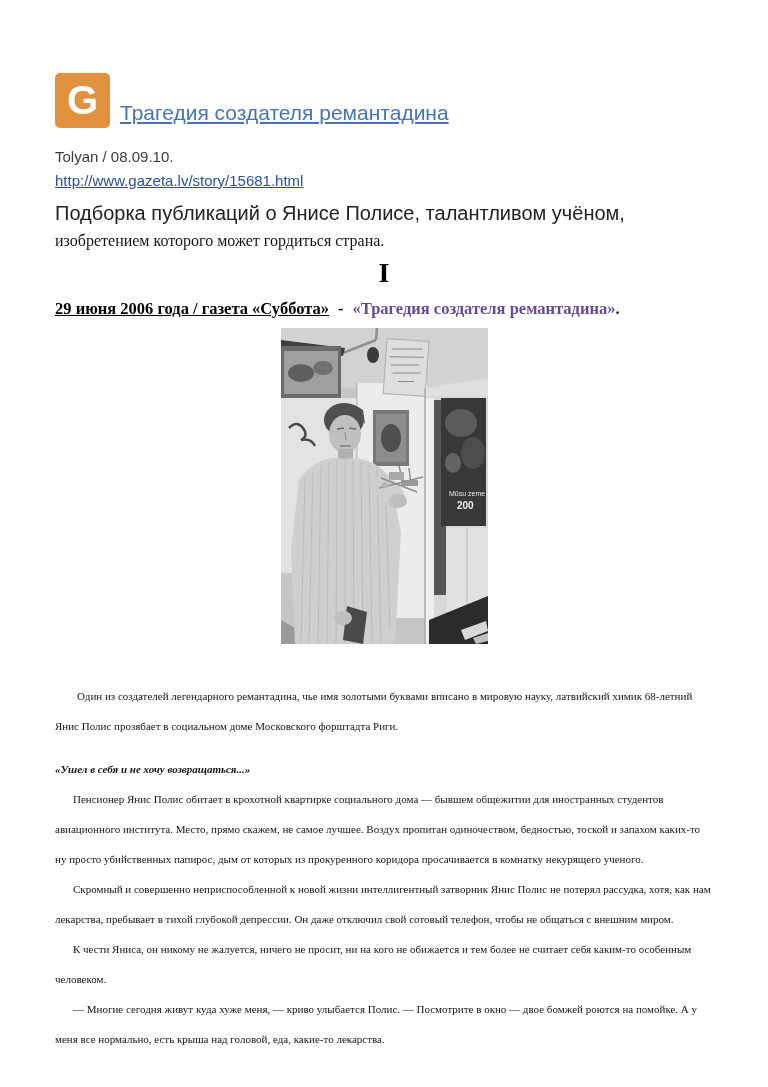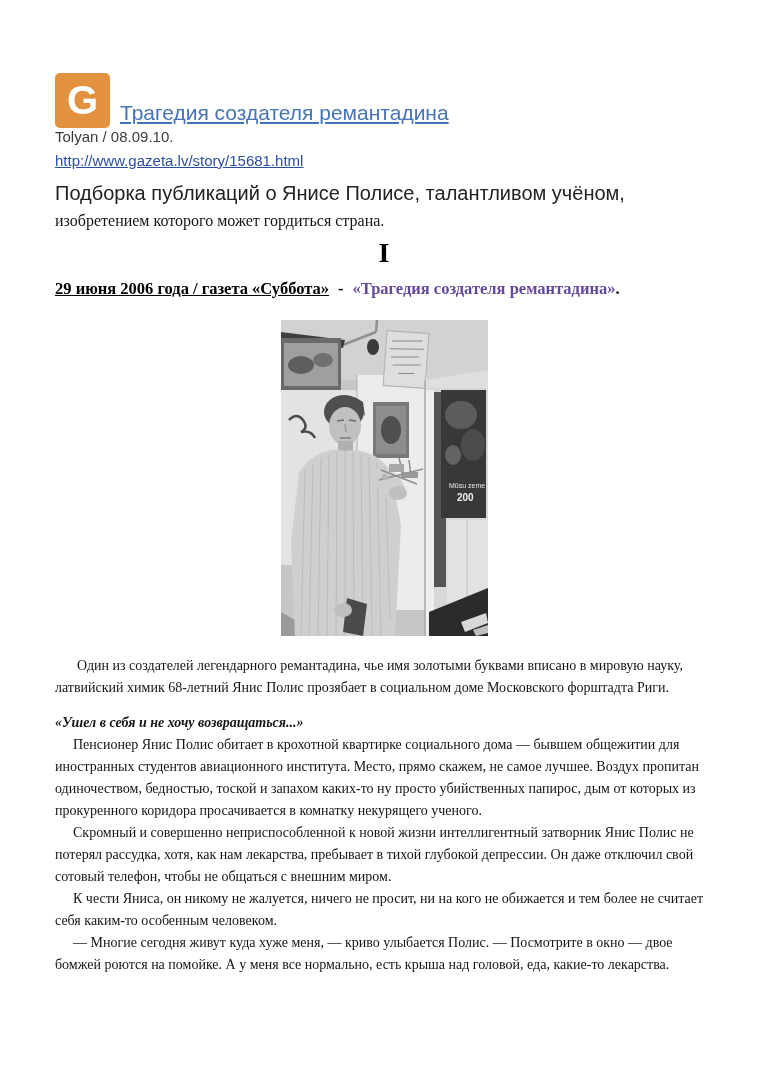--- a/index.html
+++ b/index.html
@@ -34,20 +34,21 @@
   .title {
     font-family: "Liberation Sans", sans-serif;
     font-weight: 400;
     font-size: 21px;
     color: #4573B8;
     line-height: 1.2;
     padding-bottom: 3px;
     text-decoration: underline;
   }
   .byline {
+    margin-top: 20px;
     font-family: "Liberation Sans", sans-serif;
     font-size: 15px;
     color: #3b3b3b;
   }
   .source-link {
     display: inline-block;
     margin-top: 7px;
     font-family: "Liberation Sans", sans-serif;
     font-size: 15px;
     color: #2B4EA2;
@@ -74,27 +75,27 @@
     font-size: 16.5px;
     font-weight: bold;
     line-height: 22px;
     color: #000000;
   }
   .heading .h-under { text-decoration: underline; }
   .heading .h-sep { margin: 0 9px; }
   .heading .h-link { color: #66489B; text-decoration: none; cursor: pointer; }
   .photo {
     width: 207px; height: 321px;
-    margin: 20px auto 0;
+    margin: 8px auto 0;
   }
   .photo svg { display: block; width: 207px; height: 316px; }
   .article {
-    margin: 14px 57px 0 55px;
-    font-size: 14px;
-    line-height: 22px;
+    margin: 32px 57px 0 55px;
+    font-size: 11px;
+    line-height: 30px;
   }
   .article p { margin: 0; }
   .article .lead { text-indent: 22px; margin-bottom: 13px; }
   .article .subhead { font-weight: bold; font-style: italic; }
   .article .body-para { text-indent: 18px; }
 </style>
 </head>
 <body>
 
 <div class="page">

